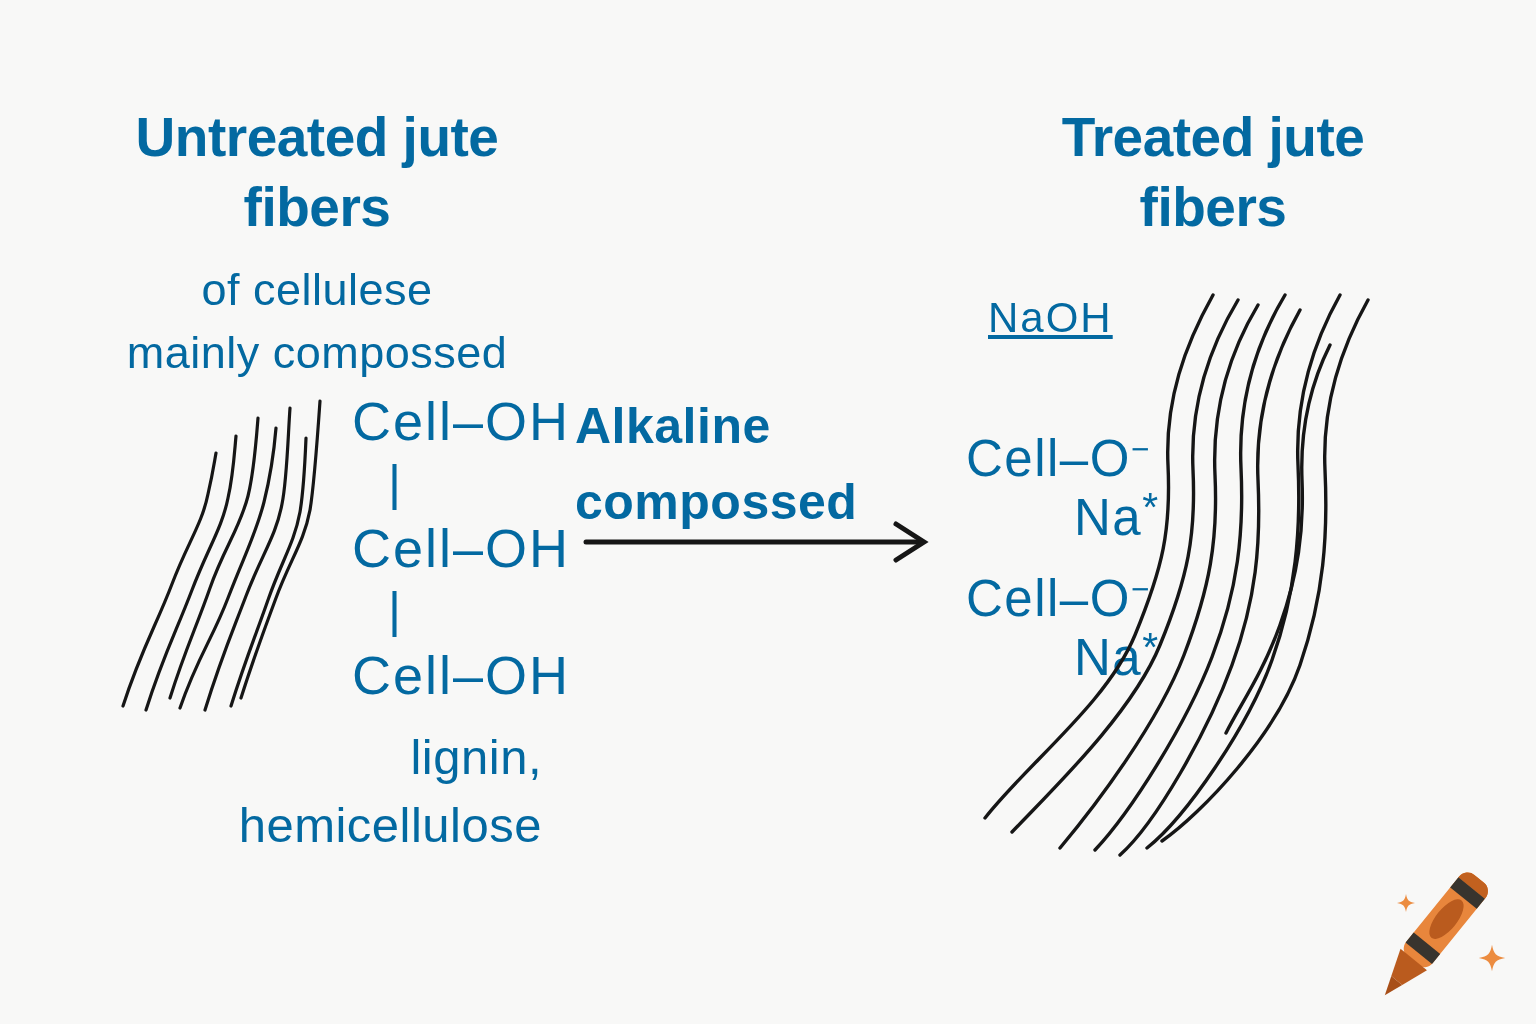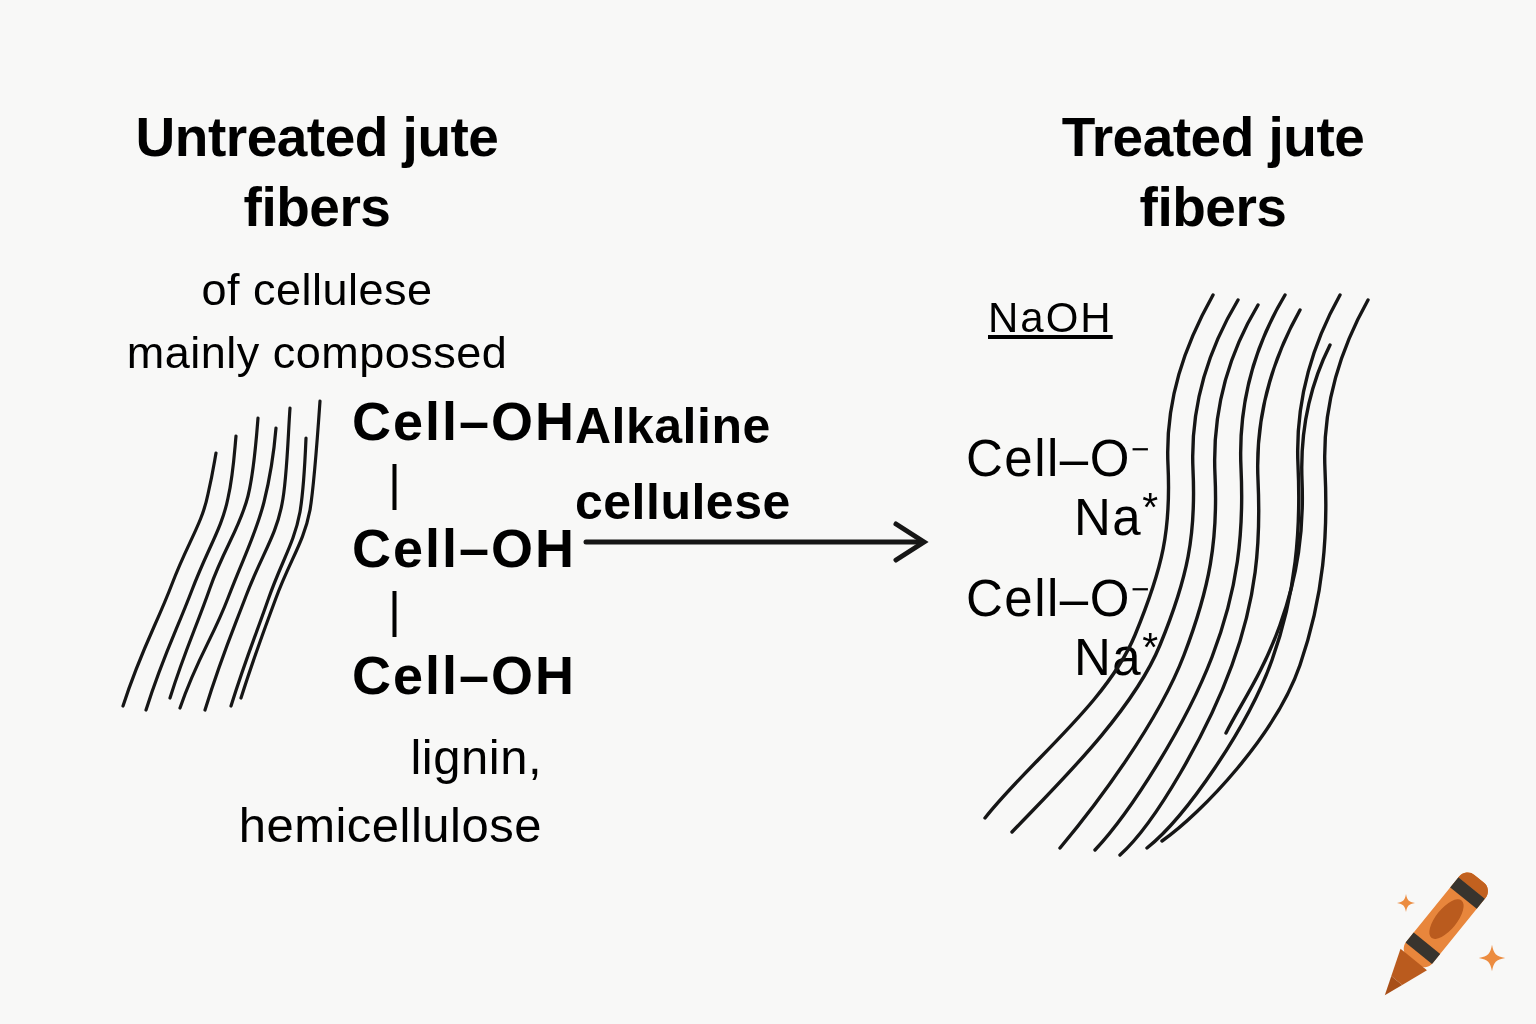--- a/index.html
+++ b/index.html
@@ -1,34 +1,34 @@
 <!DOCTYPE html>
 <html><head>
 <meta charset="utf-8">
 <style>
   html,body { margin:0; padding:0; background:#e9e9e9; }
   .canvas {
     position:relative; width:1536px; height:1024px;
-    background:#f8f8f7; color:#000000;
+    background:#f8f8f7; color:#0369a1;
     font-family:"Liberation Sans", sans-serif;
     overflow:hidden;
   }
   .abs { position:absolute; }
   .title {
     font-weight:700; font-size:55px; line-height:1.28;
     text-align:center; letter-spacing:-0.5px; white-space:nowrap;
   }
   #left-title  { left:57px;  top:102px; width:520px; }
   #right-title { left:953px; top:102px; width:520px;text-align:center; }
   .subtitle {
     left:37px; top:258px; width:560px; text-align:center;
     font-size:45px; line-height:1.4; letter-spacing:0.5px;
   }
   .chain { left:352px; top:392px; font-size:54px; letter-spacing:2px; }
-  .chain-row { height:58px; line-height:58px; white-space:nowrap;font-weight:bold; }
+  .chain-row { height:58px; line-height:58px; white-space:nowrap; }
   .bond { height:69px; line-height:66px; padding-left:36px; font-size:50px; }
   .center-label {
     left:575px; top:388px; width:362px; text-align:left;
     font-size:50px; font-weight:600; line-height:1.52; letter-spacing:0.5px;
   }
   #reaction-arrow { left:582px; top:518px; }
   .reagent { left:988px; top:294px; font-size:42px; letter-spacing:2px; white-space:nowrap;text-decoration:underline; }
   .product { left:966px; font-size:51px; letter-spacing:1.5px; }
   #product-1 { top:420px; }
   #product-2 { top:560px; }
@@ -77,21 +77,21 @@
     <div class="chain-row">Cell–OH</div>
   </div>
 
   <div class="abs caption">
     <div>lignin,</div>
     <div>hemicellulose</div>
   </div>
 
   <div class="abs center-label">
     <div>Alkaline</div>
-    <div>cellulese</div>
+    <div>compossed</div>
   </div>
 
   <svg class="abs" id="reaction-arrow" width="356" height="48" viewBox="0 0 356 48">
     <g class="stroke" stroke-width="5">
       <line x1="4" y1="24" x2="340" y2="24"></line>
       <path d="M 314 6 L 342 24 L 314 42"></path>
     </g>
   </svg>
 
   <div class="abs title" id="right-title">

